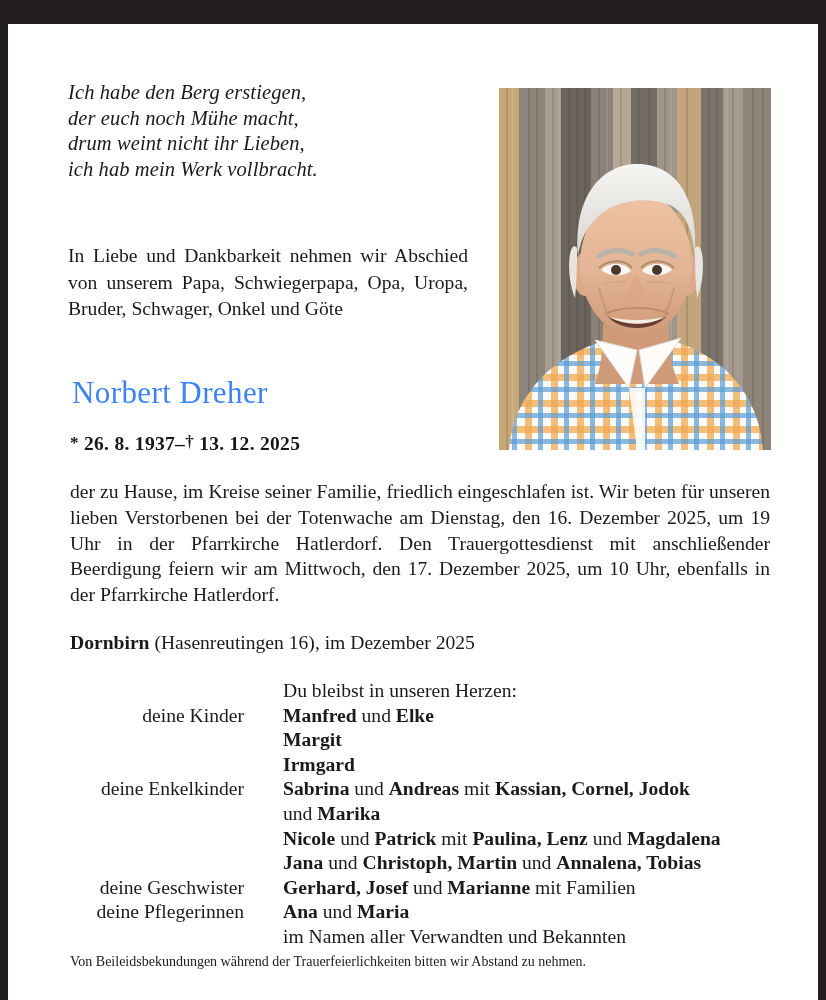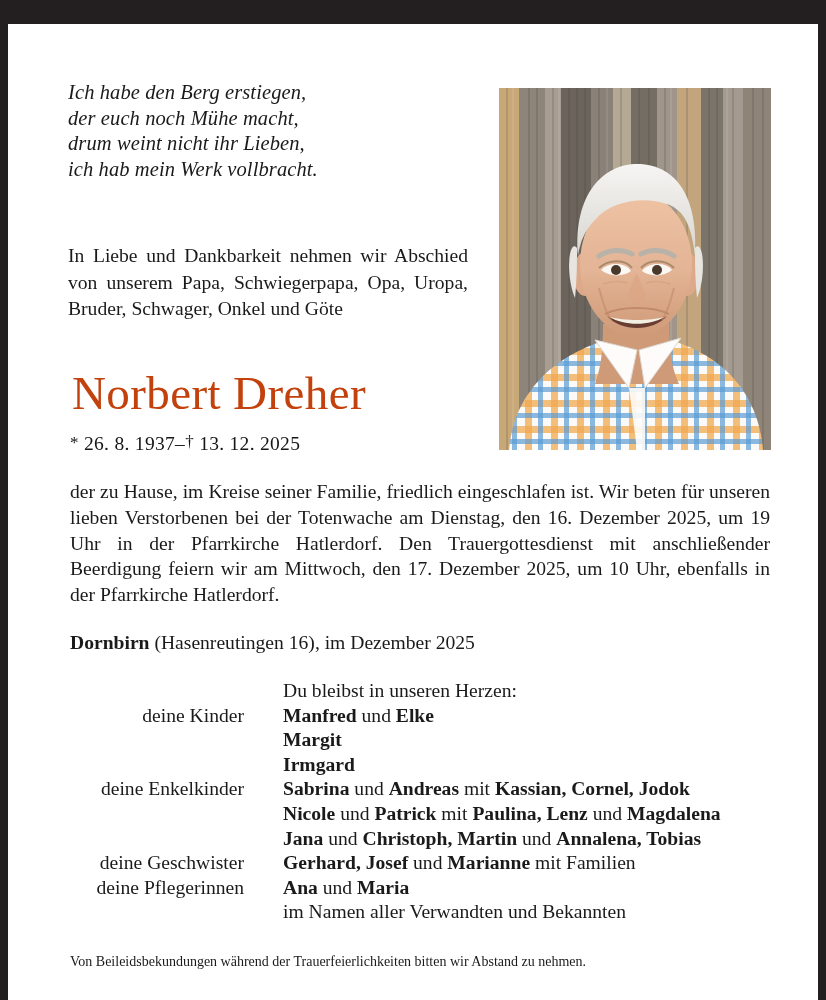--- a/index.html
+++ b/index.html
@@ -50,32 +50,32 @@
     line-height: 26.5px;
     color: #1a1a1a;
     text-align: justify;
   }
 
   
   .deceased-name {
     position: absolute;
     left: 64px;
     top: 342px;
-    font-size: 47px;
+    font-size: 31px;
     line-height: 54px;
-    color: #c2410c;
+    color: #3b82f6;
     letter-spacing: .4px;
     white-space: nowrap;
   }
   .dates {
     position: absolute;
     left: 62px;
     top: 408px;
     font-size: 19.5px;
-    font-weight: normal;
+    font-weight: bold;
     color: #161616;
     letter-spacing: .3px;
     white-space: nowrap;
   }
   .dates .sym { font-size: 17px; vertical-align: 2px; }
   .dates .dagger { font-size: 17px; vertical-align: 3px; }
 
   
   .photo {
     position: absolute;
@@ -308,20 +308,24 @@
           <div class="fam-row">
             <div class="fam-label"></div>
             <div class="fam-names"><b>Irmgard</b></div>
           </div>
           <div class="fam-row">
             <div class="fam-label">deine Enkelkinder</div>
             <div class="fam-names"><b>Sabrina</b><span> und </span><b>Andreas</b><span> mit </span><b>Kassian, Cornel, Jodok</b></div>
           </div>
           <div class="fam-row">
             <div class="fam-label"></div>
+            <div class="fam-names"><span>und </span><b>Marika</b></div>
+          </div>
+          <div class="fam-row">
+            <div class="fam-label"></div>
             <div class="fam-names"><b>Nicole</b><span> und </span><b>Patrick</b><span> mit </span><b>Paulina, Lenz</b><span> und </span><b>Magdalena</b></div>
           </div>
           <div class="fam-row">
             <div class="fam-label"></div>
             <div class="fam-names"><b>Jana</b><span> und </span><b>Christoph, Martin</b><span> und </span><b>Annalena, Tobias</b></div>
           </div>
           <div class="fam-row">
             <div class="fam-label">deine Geschwister</div>
             <div class="fam-names"><b>Gerhard, Josef</b><span> und </span><b>Marianne</b><span> mit Familien</span></div>
           </div>

